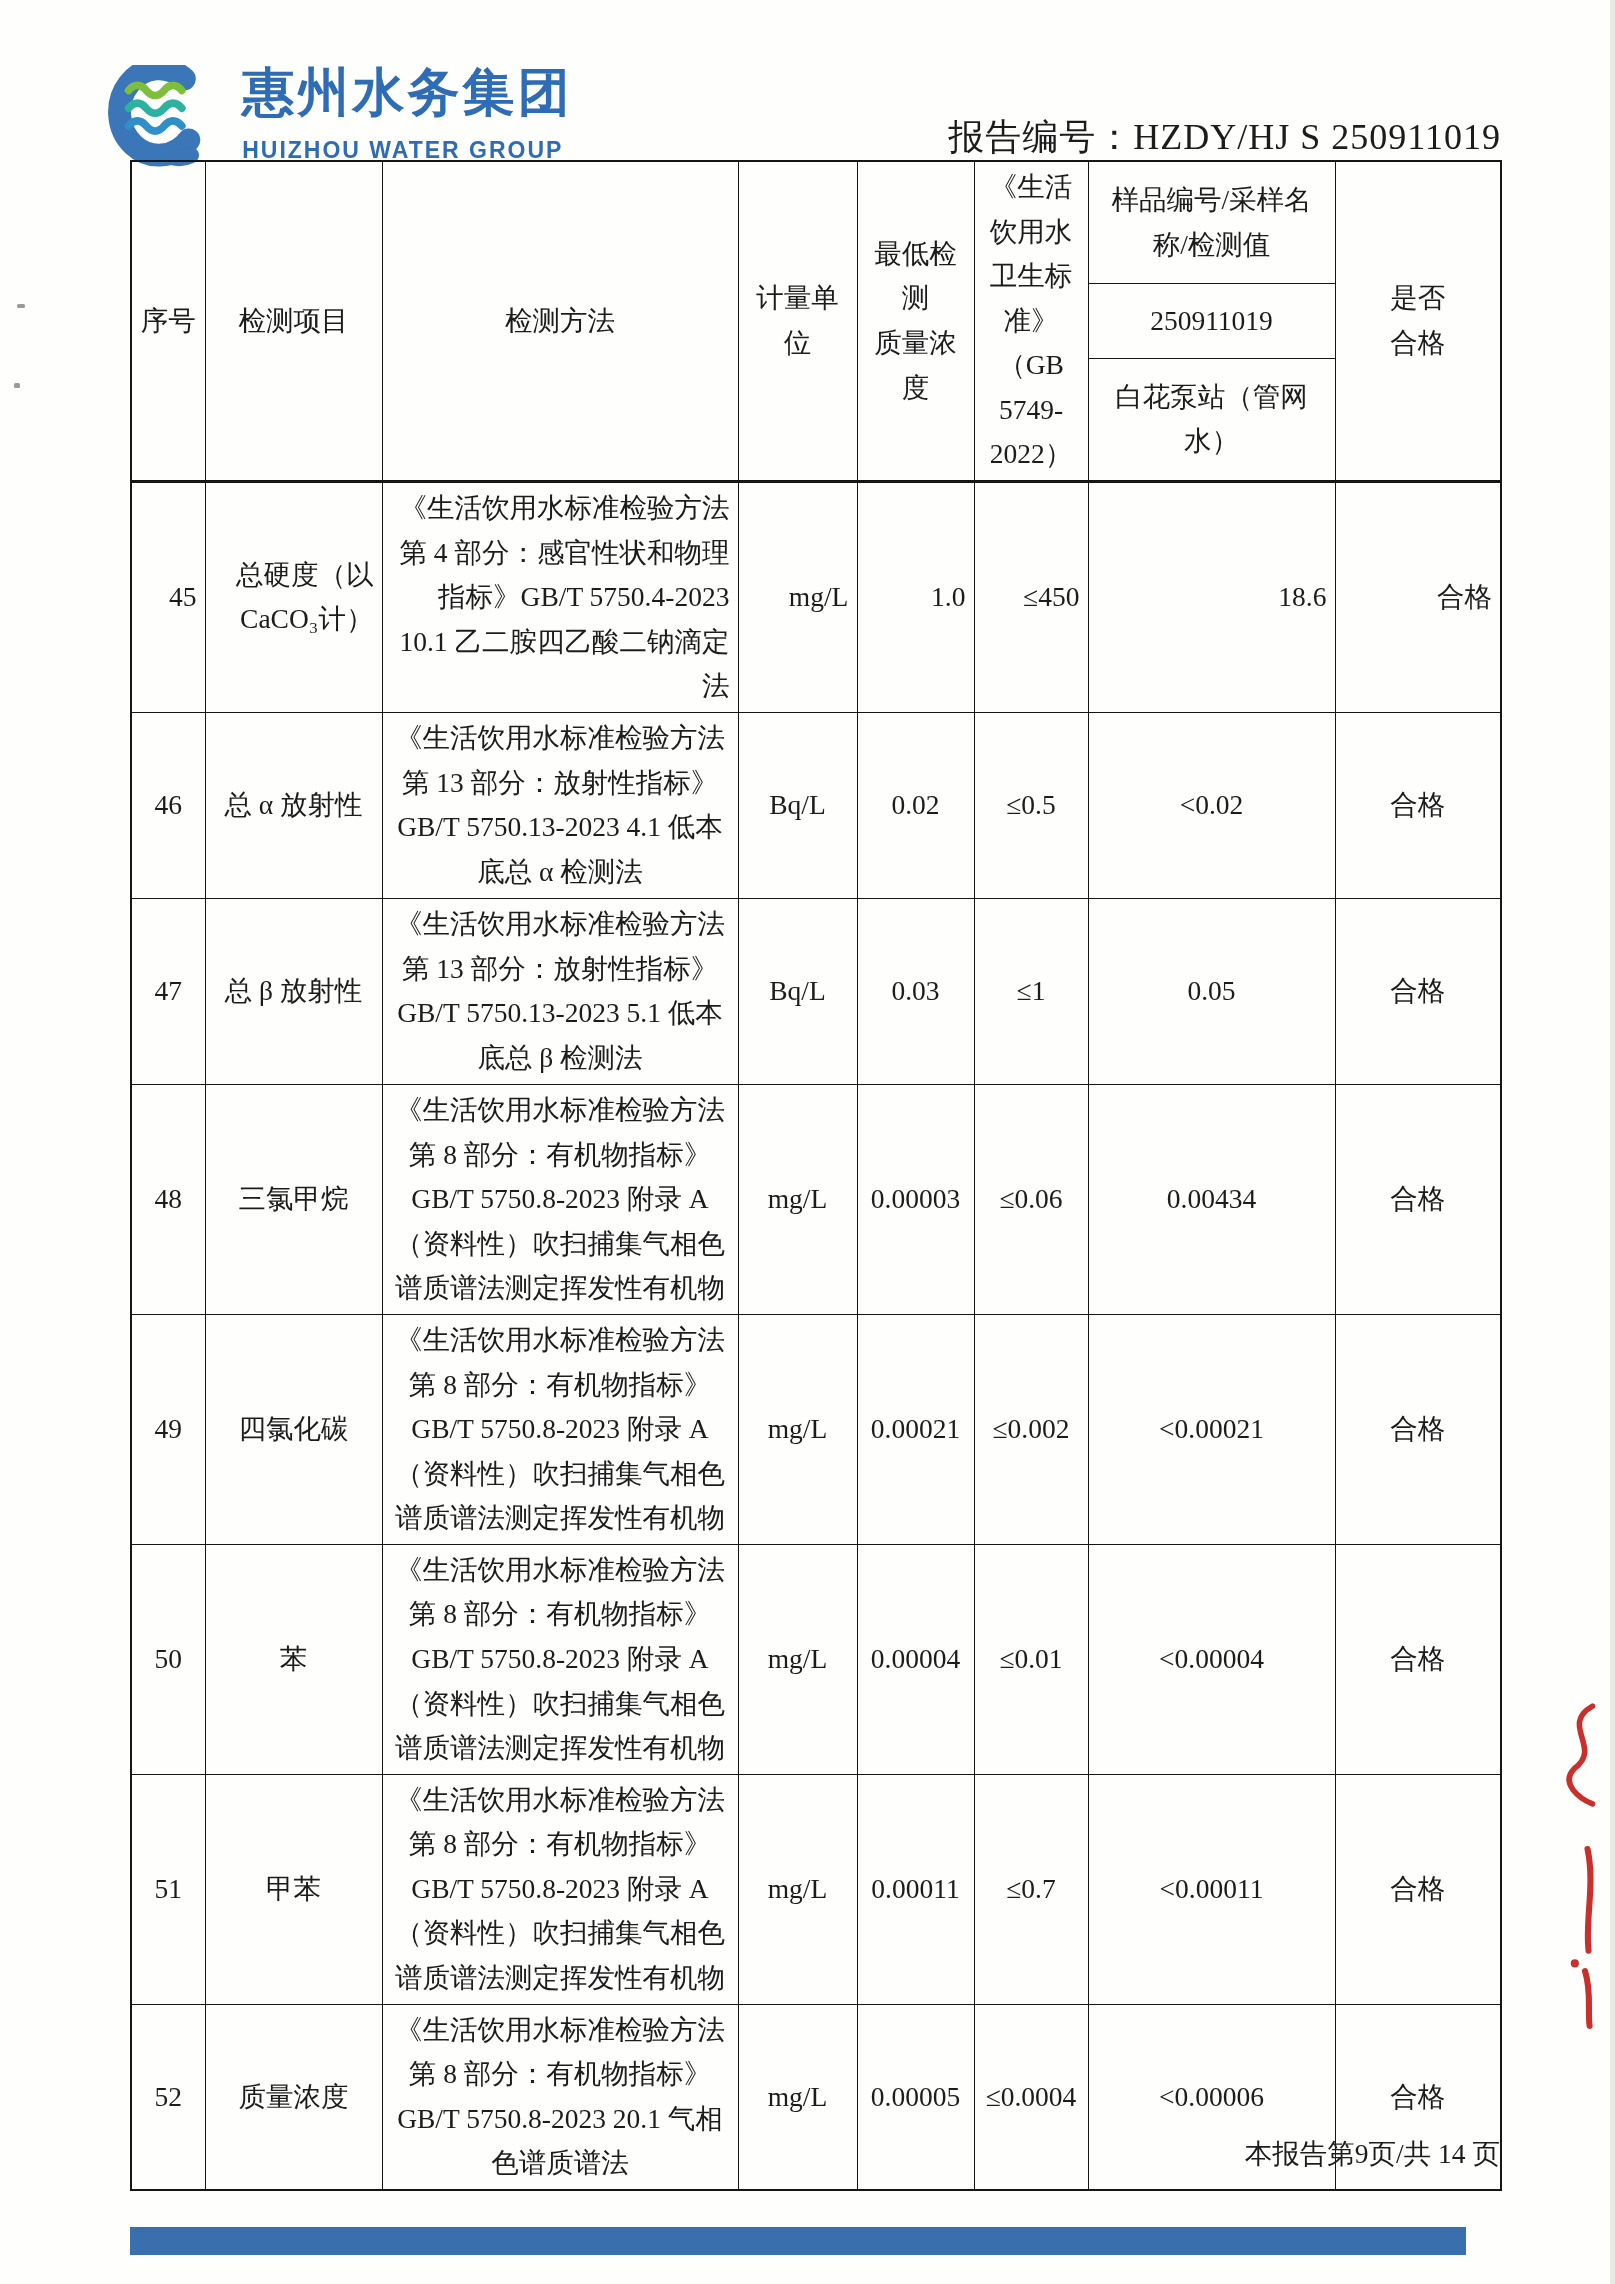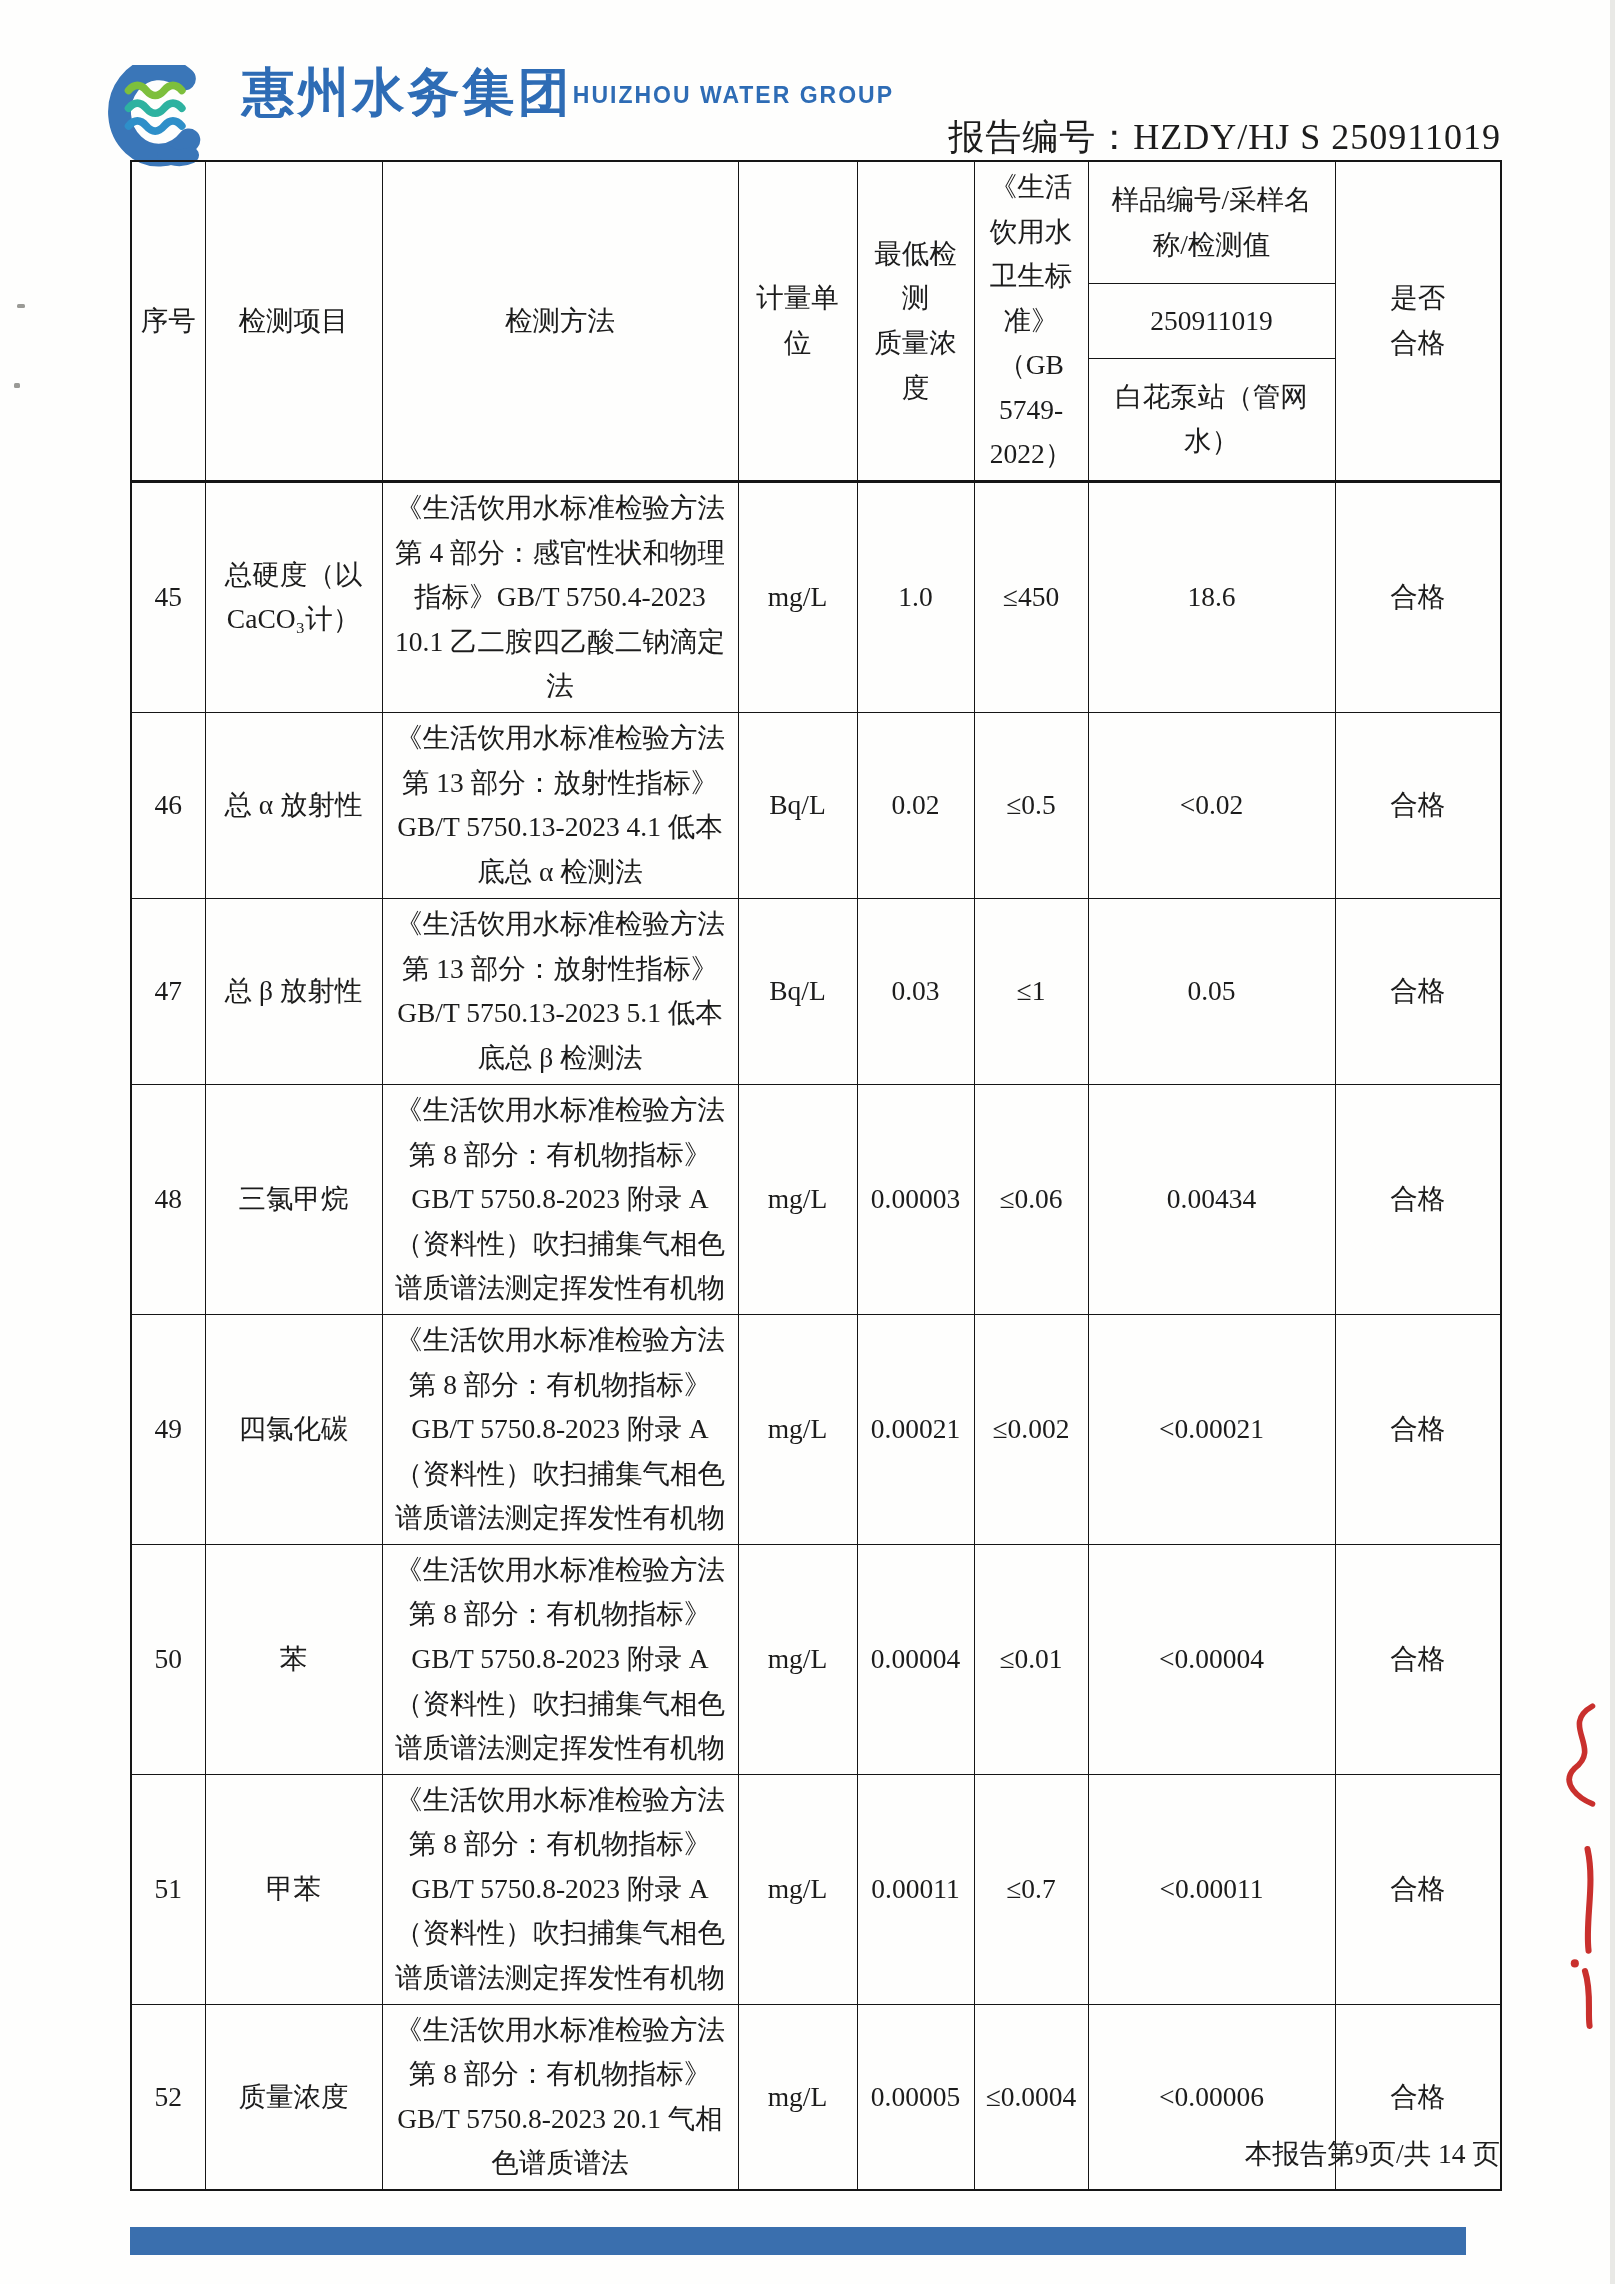--- a/index.html
+++ b/index.html
@@ -10,21 +10,21 @@
     color:#1c1c1c;
     position:relative;
     overflow:hidden;
   }
   .page{position:absolute;inset:0;background:#fefefd;}
   .scan-edge{position:absolute;right:0;top:0;width:6.1px;height:2284px;background:#e9e9e6;}
 
   
   .logo{position:absolute;left:85px;top:65px;display:flex;align-items:flex-start;}
   .logo-icon{width:148px;height:108px;flex:0 0 auto;}
-  .logo-text{margin-left:9.2px;display:flex;}
+  .logo-text{margin-left:9.2px;display:flex;flex-direction:column;}
   .logo-cn{
     font-family:"Liberation Sans","DejaVu Sans",sans-serif;
     font-weight:700;color:#2e6cb5;font-size:52px;line-height:1.05;
     letter-spacing:3.1px;white-space:nowrap;
   }
   .logo-en{
     font-family:"Liberation Sans","DejaVu Sans",sans-serif;
     font-weight:700;color:#2e6cb5;font-size:23px;letter-spacing:2px;
     margin-top:17px;white-space:nowrap;
   }
@@ -54,21 +54,21 @@
   thead tr:nth-child(2){height:59px;}
   thead tr:nth-child(3){height:86px;}
   tbody tr:nth-child(1){height:226px;}
   tbody tr:nth-child(2){height:186px;}
   tbody tr:nth-child(3){height:186px;}
   tbody tr:nth-child(4){height:214px;}
   tbody tr:nth-child(5){height:216px;}
   tbody tr:nth-child(6){height:214px;}
   tbody tr:nth-child(7){height:214px;}
   tbody tr:nth-child(8){height:170px;}
-  tbody tr:first-child td{border-top-width:3.1px;}
+  tbody tr:first-child td{border-top-width:3.1px;text-align:right;}
   col.c-no{width:74px;} col.c-item{width:177px;} col.c-method{width:356px;}
   col.c-unit{width:119px;} col.c-mdl{width:117px;} col.c-std{width:114px;}
   col.c-sample{width:247px;} col.c-pass{width:166px;}
 
   
   .page-info{position:absolute;top:2136px;right:116px;font-size:27.5px;white-space:nowrap;text-align:center;}
   .footer-bar{position:absolute;left:130px;top:2227px;width:1336px;height:28px;background:#3a6fae;}
 
   
   .speck{position:absolute;background:#9a9a96;border-radius:1.5px;}

